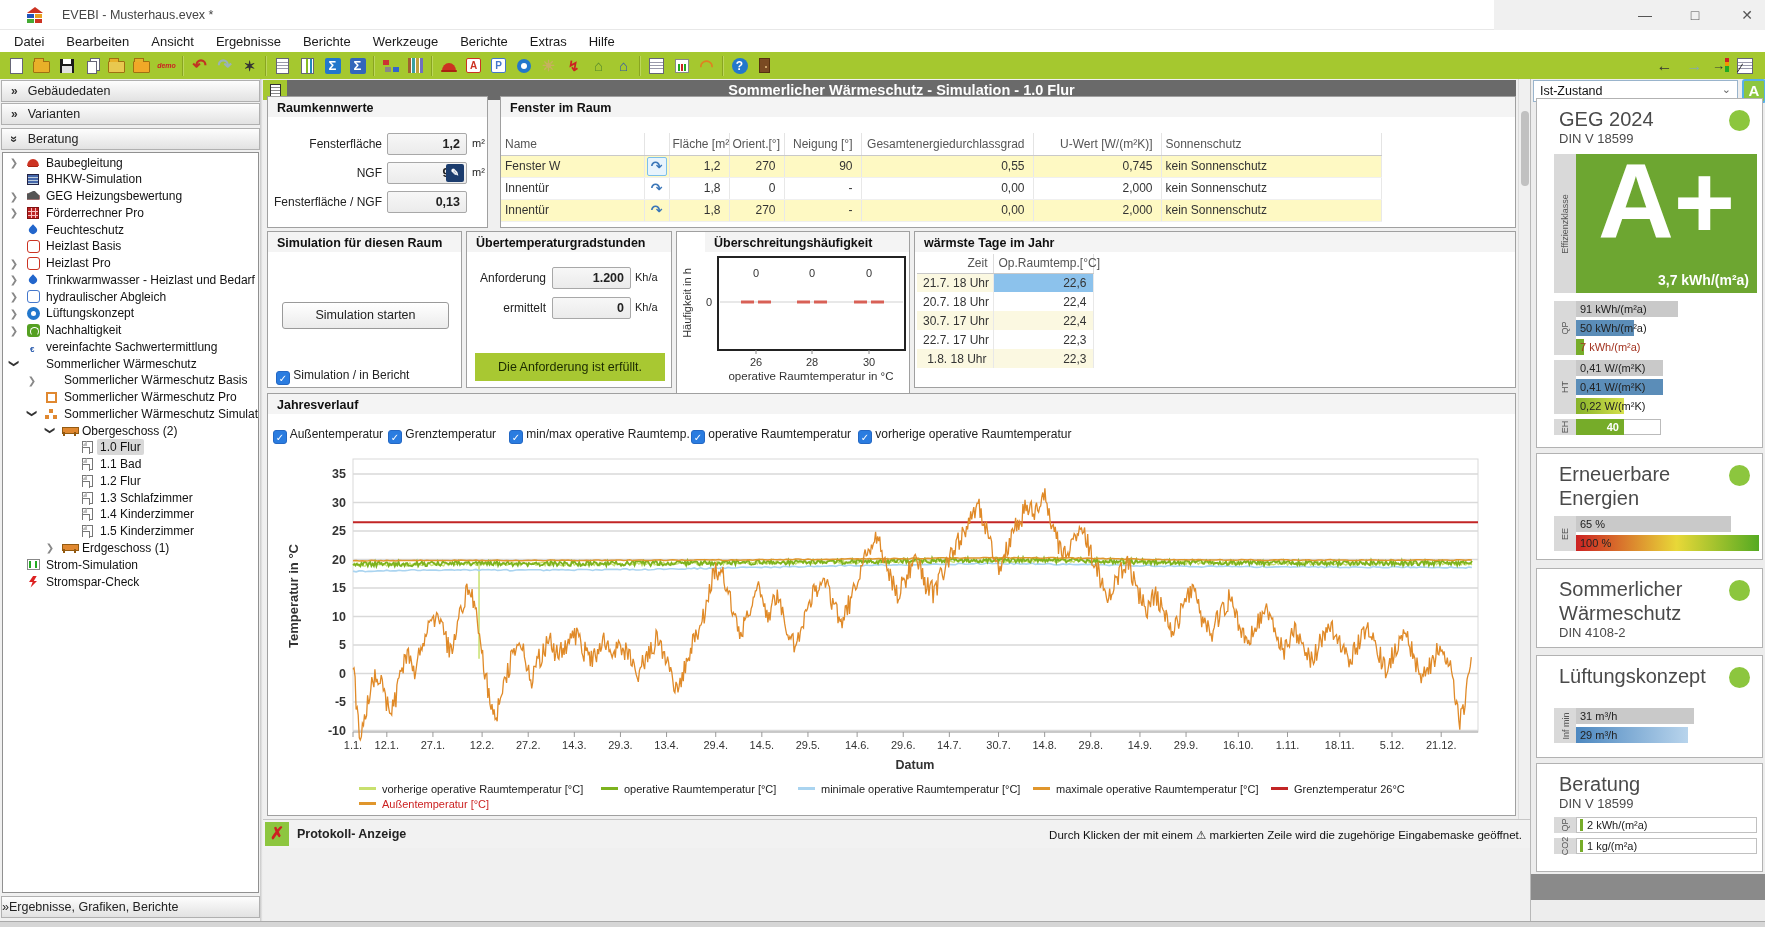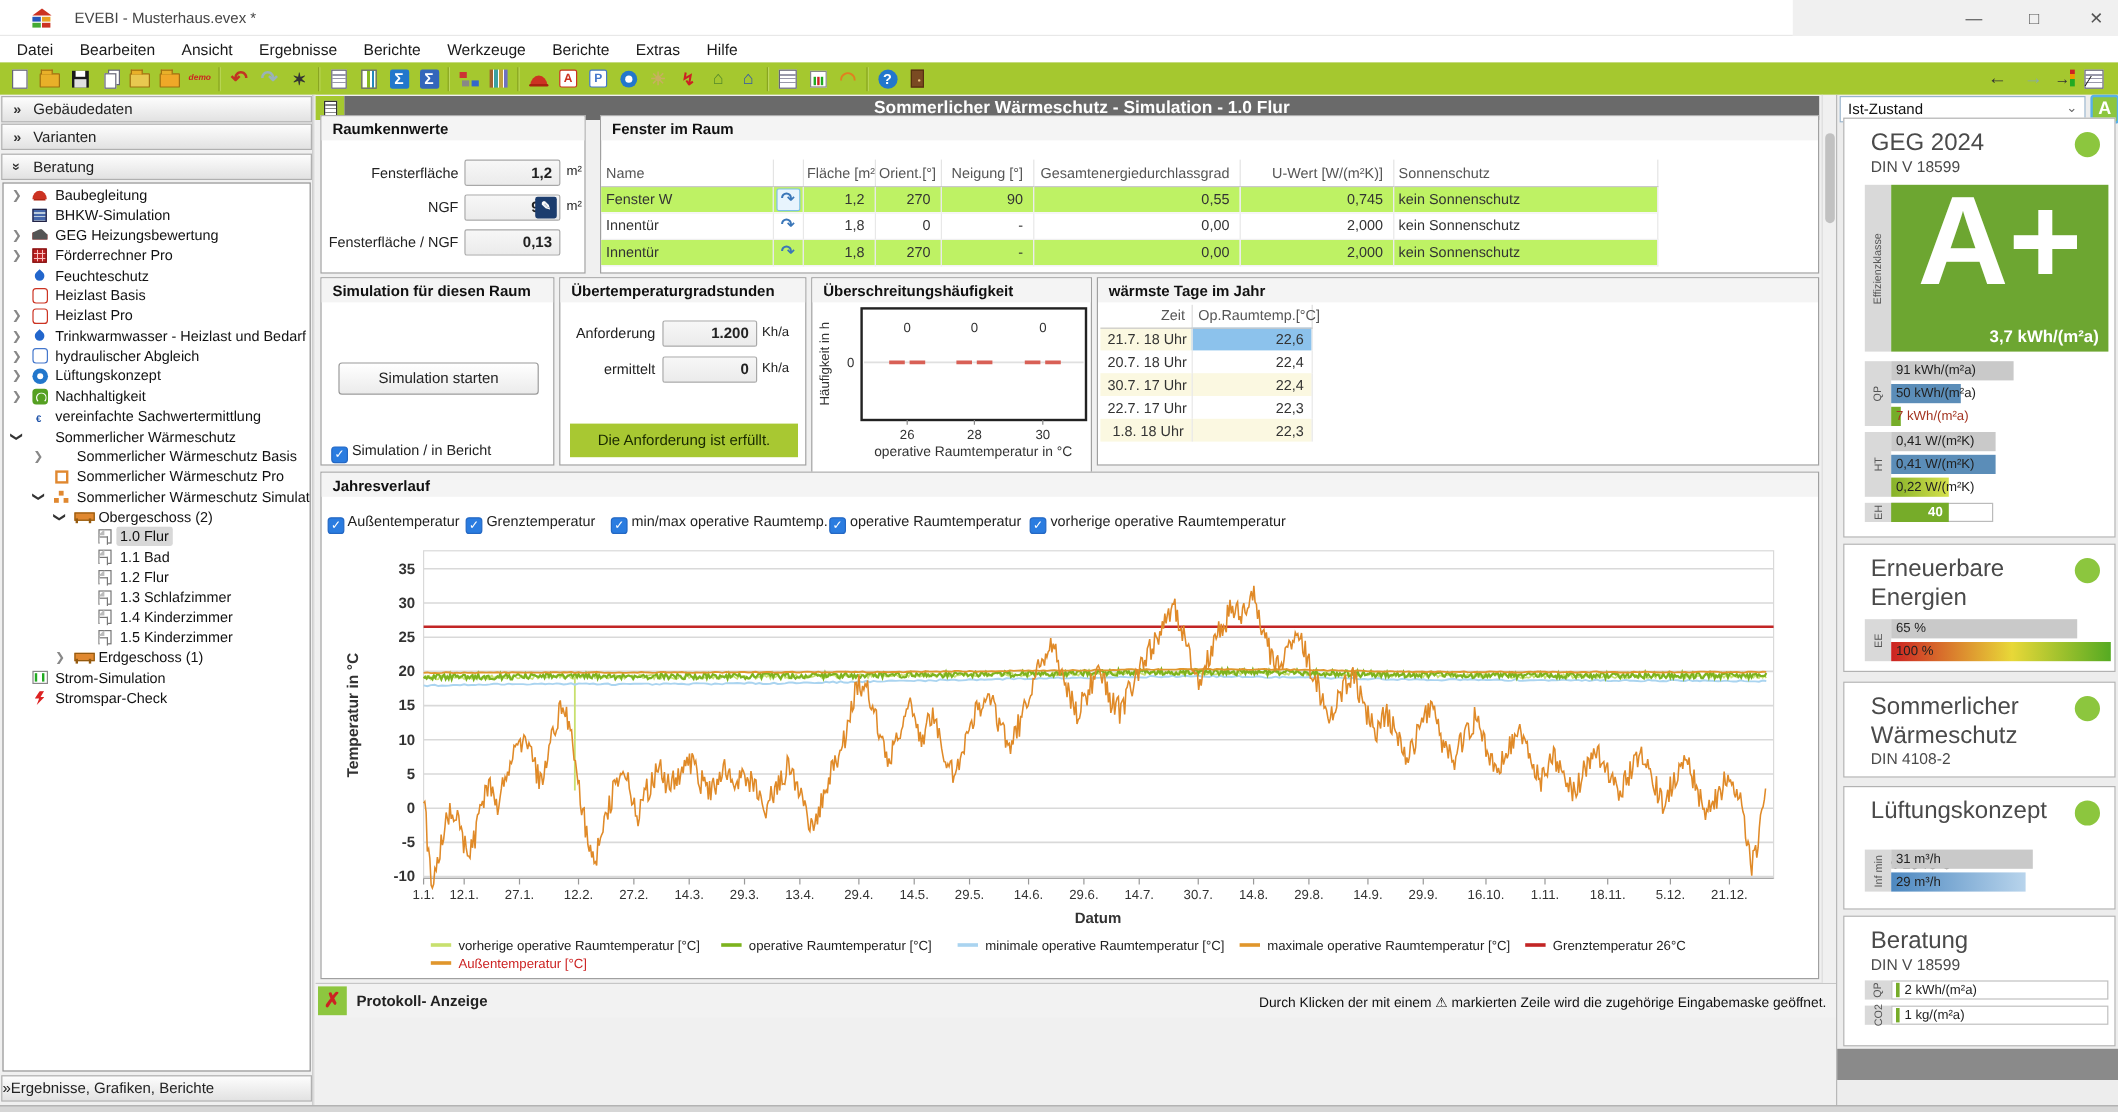--- a/index.html
+++ b/index.html
@@ -106,21 +106,21 @@
   .rk-row { position:absolute; height:22px; }
   .rk-label { position:absolute; right:106px; top:4px; font-size:12px; color:#222; white-space:nowrap; }
   .rk-box { position:absolute; left:119px; width:80px; height:22px; background:linear-gradient(#f7f7f7,#ebebeb); border:1px solid #a8a8a8; border-radius:2px; font-weight:bold; font-size:12.5px; text-align:right; padding:3px 6px 0 0; }
   .rk-unit { position:absolute; left:204px; top:4px; font-size:11px; }
   .rk-pencil { position:absolute; right:2px; top:1px; width:18px; height:18px; background:#1c3d6e; border-radius:2px; color:#fff; font-size:10px; text-align:center; line-height:18px; }
   
   #fenster-table { position:absolute; left:0px; top:36px; width:880px; border-collapse:collapse; table-layout:fixed; }
   #fenster-table th { font-weight:normal; color:#555; font-size:12px; text-align:right; padding:3px 8px 3px 3px; border-bottom:1px solid #c9c9c9; border-right:1px solid #e4e4e4; background:#fff; height:22px; white-space:nowrap; overflow:hidden;}
   #fenster-table th.l, #fenster-table td.l { text-align:left; padding-left:4px; }
   #fenster-table td { font-size:12px; color:#333; text-align:right; padding:2px 8px 2px 3px; border-right:1px solid #e8e8e8; border-bottom:1px solid #f0f0f0; height:22px; white-space:nowrap; overflow:hidden;}
-  #fenster-table tr.y td { background:#bef264; }
+  #fenster-table tr.y td { background:#fef9c3; }
   .refresh { color:#3a76b8; font-weight:bold; font-size:14px; font-family:"DejaVu Sans",sans-serif; }
   .refresh-box { display:inline-block; width:20px; height:19px; border:1.5px solid #7cc0ea; background:#e8f4fd; border-radius:2px; line-height:16px; text-align:center; }
   
   #sim-btn { position:absolute; left:14px; top:70px; width:167px; height:27px; background:linear-gradient(#ffffff,#ebebeb); border:1px solid #9a9a9a; border-radius:3px; font-size:12.5px; color:#222; text-align:center; line-height:25px; }
   .cbox { display:inline-block; width:14px; height:14px; background:#2a7ce0; border:1px solid #2468c4; border-radius:3px; color:#fff; font-size:10px; line-height:13px; text-align:center; vertical-align:-3px; }
   
   .ut-label { position:absolute; right:125px; font-size:12px; white-space:nowrap; }
   .ut-box { position:absolute; left:85px; width:79px; height:22px; background:linear-gradient(#f7f7f7,#ebebeb); border:1px solid #a8a8a8; border-radius:2px; font-weight:bold; font-size:12.5px; text-align:right; padding:3px 6px 0 0; }
   .ut-unit { position:absolute; left:168px; font-size:11px; }
   #ut-status { position:absolute; left:8px; top:121px; width:190px; height:28px; background:#a8c832; color:#1a2a00; font-size:12.5px; text-align:center; line-height:28px; }
@@ -599,21 +599,21 @@
         </div>
         <div>
           <span class="ut-label" style="top:69px">ermittelt</span>
           <span class="ut-box" style="top:65px">0</span>
           <span class="ut-unit" style="top:69px">Kh/a</span>
         </div>
       </div>
     <div id="ut-status">Die Anforderung ist erfüllt.</div>
   </div>
 
-  <div class="panel" id="p-ue" style="left:413px; top:152px; width:234px; height:164px;">
+  <div class="panel" id="p-ue" style="left:413px; top:152px; width:234px; height:164px;padding-left:28px;">
     <div class="panel-h">Überschreitungshäufigkeit</div>
     <svg id="mini-chart" width="234" height="135" style="position:absolute; left:0; top:21px;">
         <rect x="41" y="4" width="187" height="93" fill="#fff" stroke="#222" stroke-width="2"></rect>
         <line x1="43" y1="49" x2="226" y2="49" stroke="#e0e0e0" stroke-width="1.5"></line>
         <line x1="64" y1="49" x2="77" y2="49" stroke="#d86056" stroke-width="3"></line>
         <line x1="81" y1="49" x2="94" y2="49" stroke="#d86056" stroke-width="3"></line>
         <text x="79" y="24" font-size="11" fill="#333" font-family="Liberation Sans, sans-serif" text-anchor="middle">0</text>
         <line x1="79" y1="97" x2="79" y2="101" stroke="#888"></line>
         <text x="79" y="113" font-size="11" fill="#333" font-family="Liberation Sans, sans-serif" text-anchor="middle">26</text>
         <line x1="120" y1="49" x2="133" y2="49" stroke="#d86056" stroke-width="3"></line>

